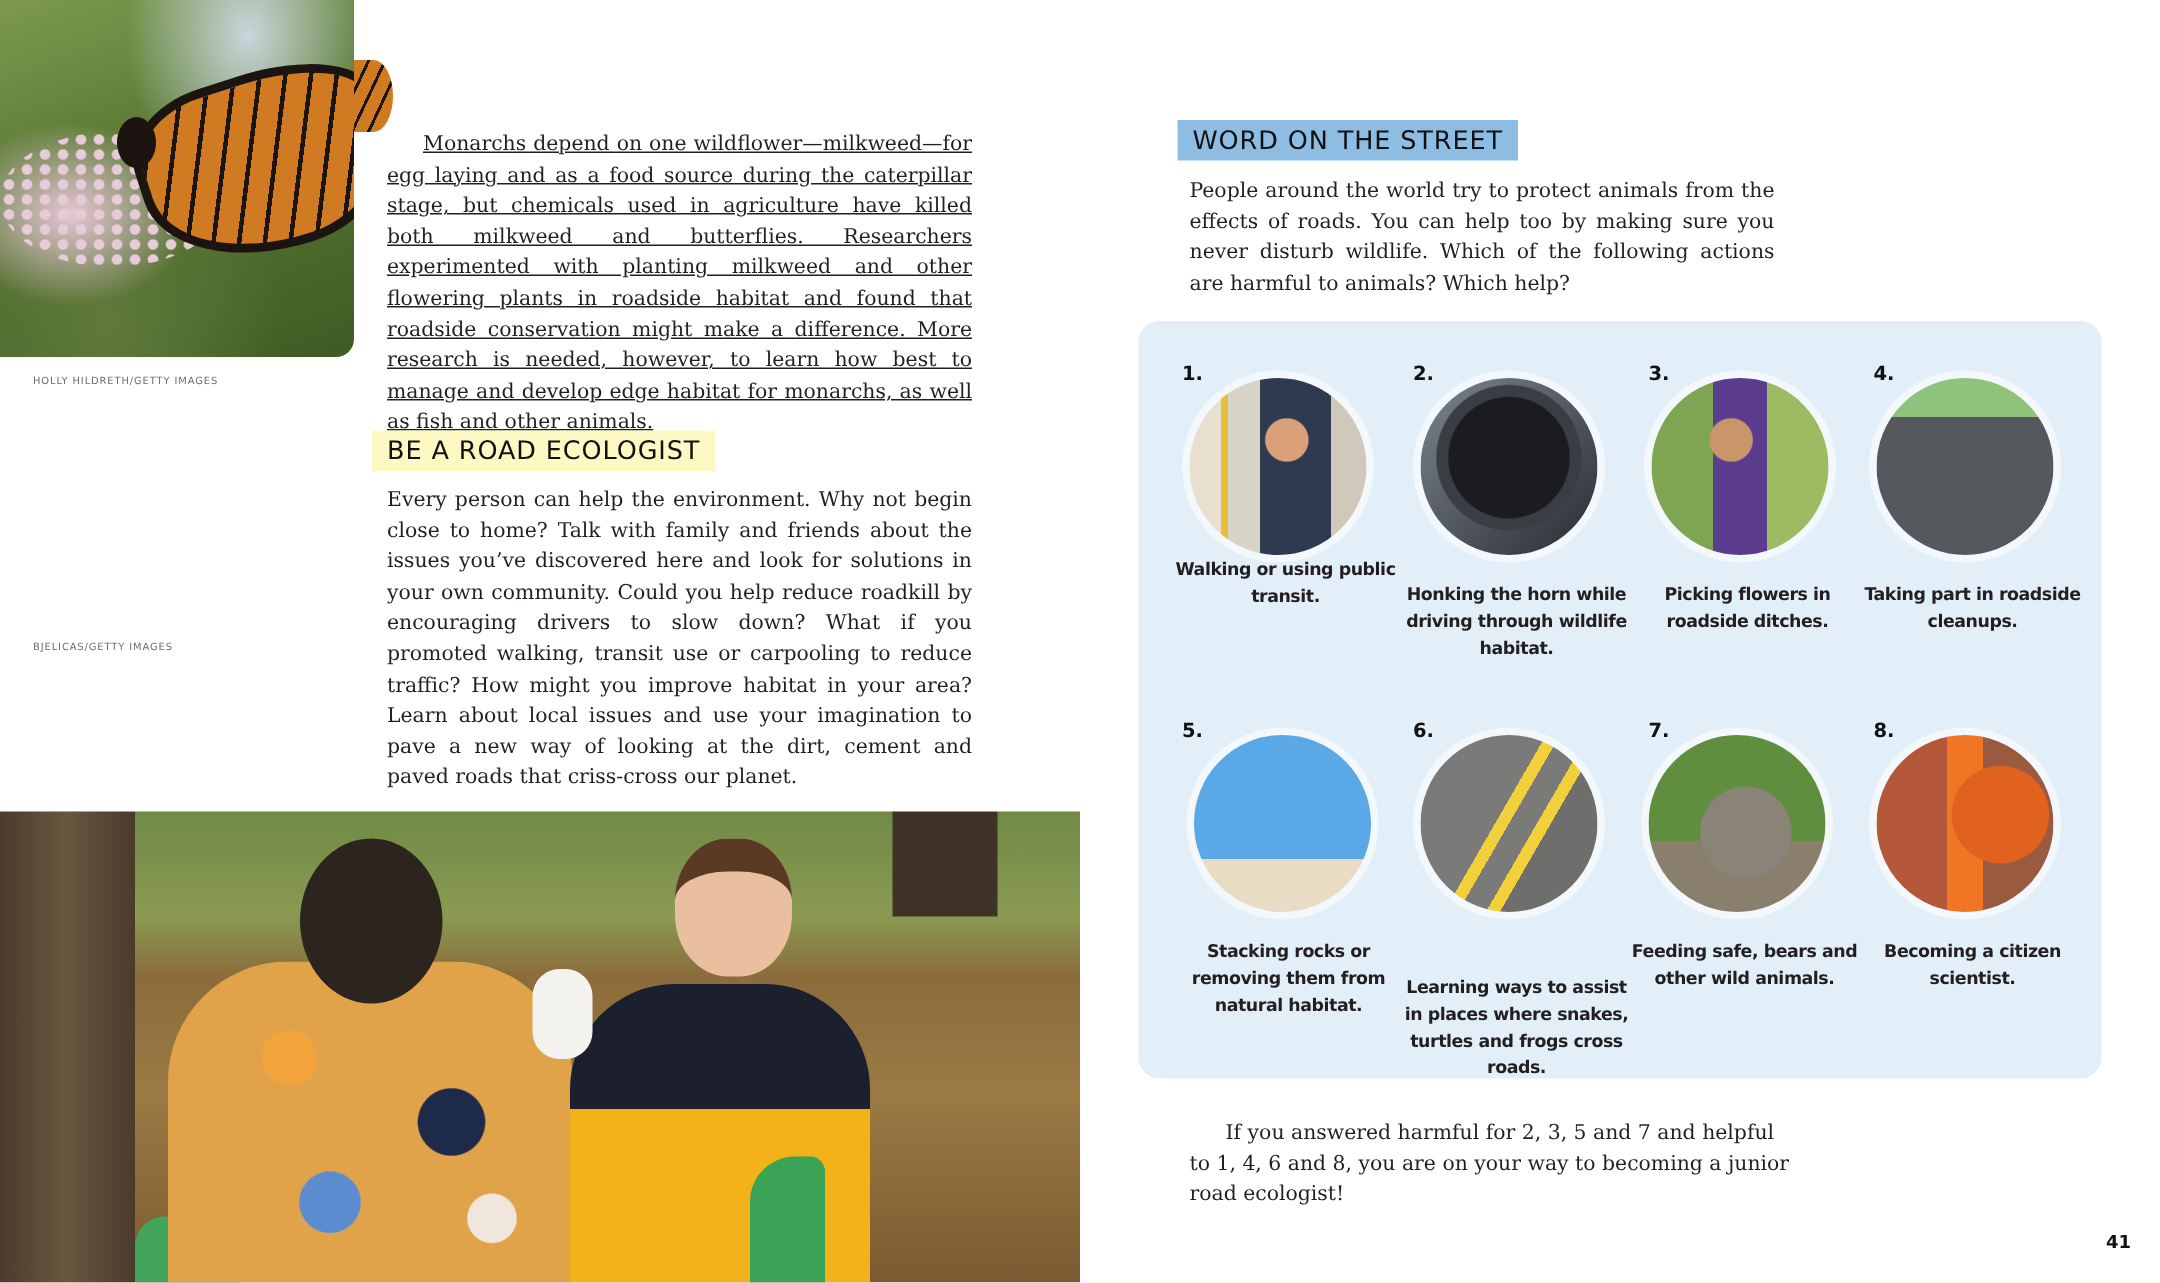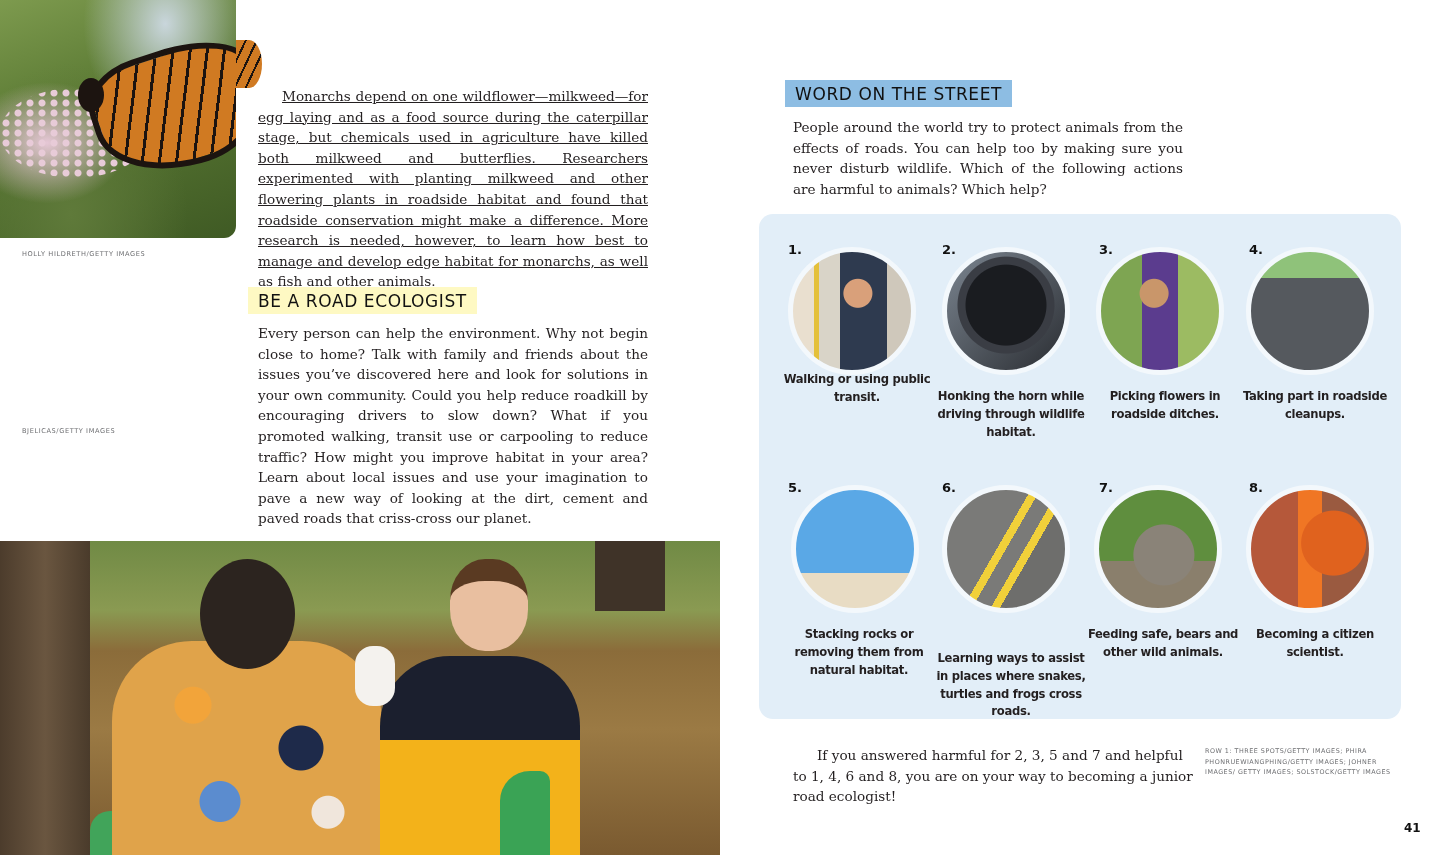--- a/index.html
+++ b/index.html
@@ -214,16 +214,15 @@
   <div class="quiz-item" style="left:484px; top:266px;">
     <span class="quiz-num" style="left:6px; top:0;">8.</span>
     <div class="quiz-circle c8" style="left:3px; top:5px;"></div>
     <span class="quiz-label" style="left:-8px; top:146px;">Becoming a citizen scientist.</span>
   </div>
 </div>
 
 <p class="abs answer-text" style="left:793px; top:745px; width:400px; text-indent:24px;">If you answered harmful for 2, 3, 5 and 7 and helpful to 1, 4, 6 and 8, you are on your way to becoming a junior road ecologist!</p>
 
 <div class="abs" style="left:1205px; top:746px; width:200px;">
-  <p class="photo-credits">ROW 1: THREE SPOTS/GETTY IMAGES; PHIRA PHONRUEWIANGPHING/GETTY IMAGES; JOHNER IMAGES/ GETTY IMAGES; SOLSTOCK/GETTY IMAGES</p>
 </div>
 
 <span class="abs page-number" style="left:1404px; top:821px;">41</span>
 
 </body></html>

